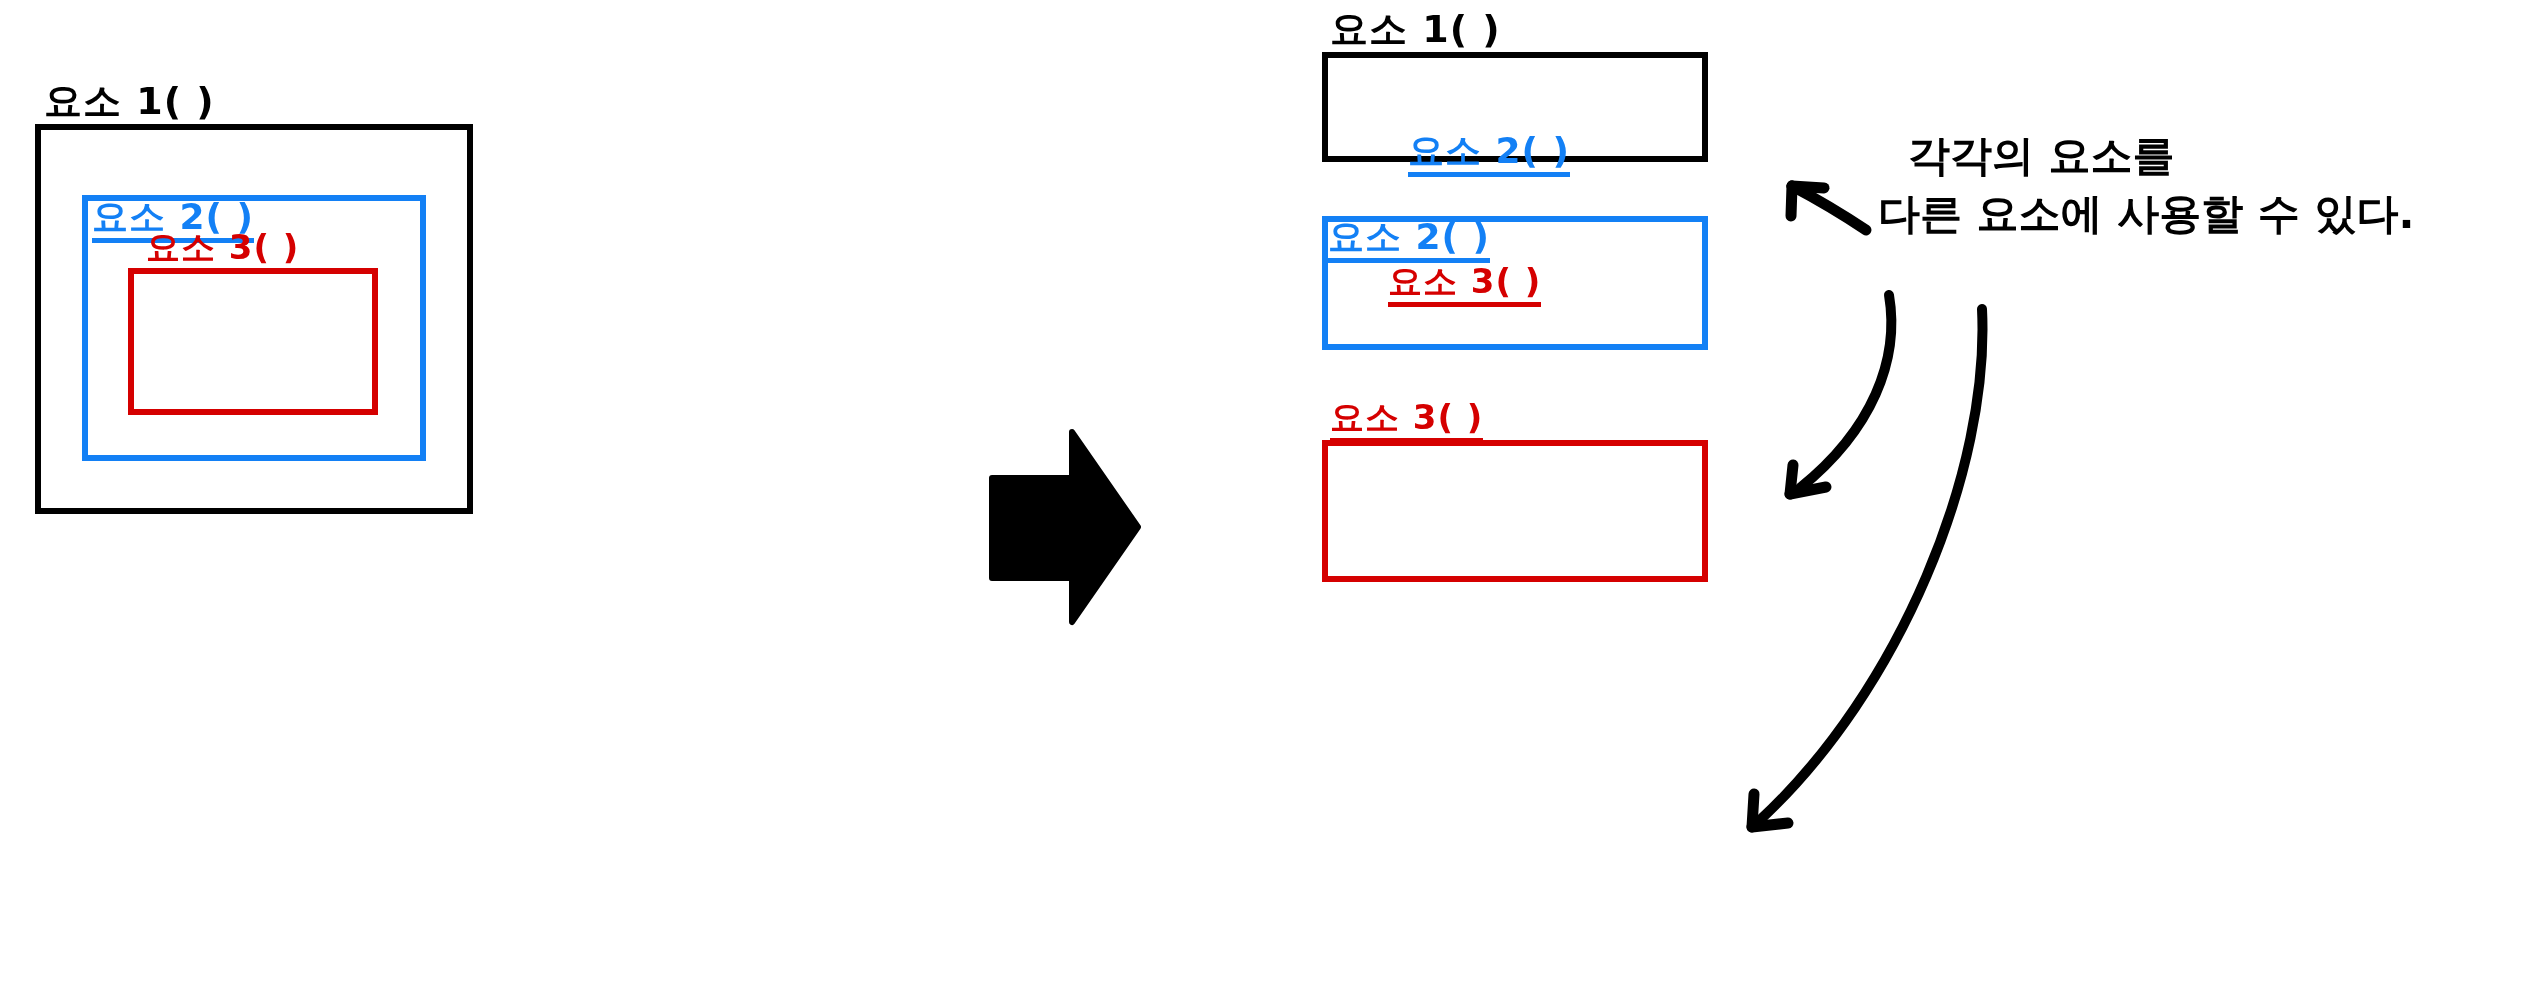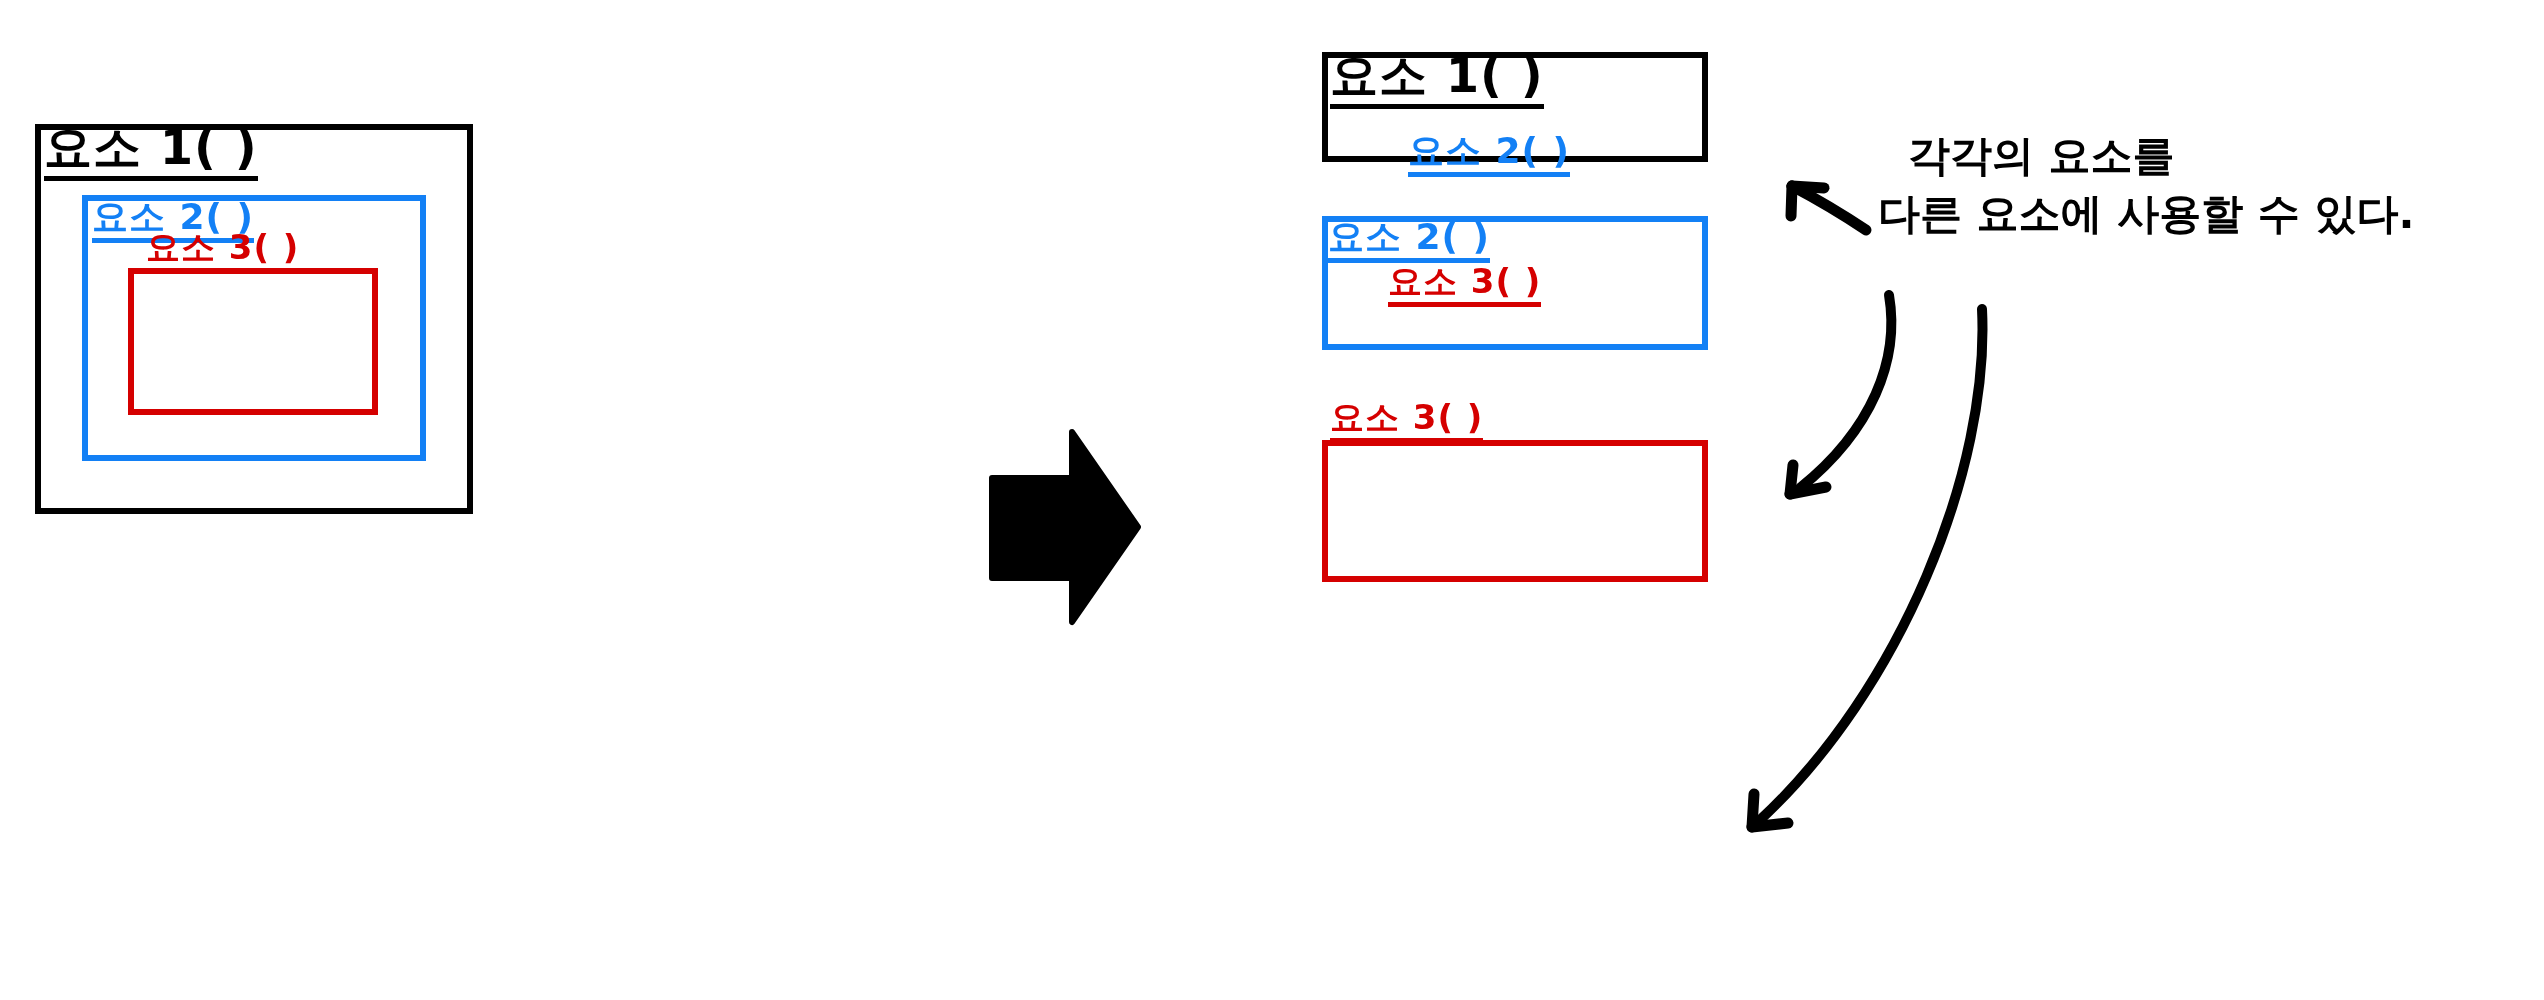--- a/index.html
+++ b/index.html
@@ -27,21 +27,21 @@
     line-height:1.15;
     transform-origin:left top;
   }
   .hand.black{color:#000000;}
   .hand.blue {color:#1380f5;}
   .hand.red  {color:#d50000;}
   .hand.underline{
     border-bottom:5px solid currentColor;
     padding-bottom:1px;
   }
-  .lbl-1{font-size:48px;margin-top:40px;}
+  .lbl-1{font-size:38px;}
   .lbl-2{font-size:36px;margin-top:44px;}
   .lbl-3{font-size:34px;}
 
   
   .note{
     position:absolute;
     color:#000;
     font-weight:700;
     font-size:42px;
     line-height:1.35;

